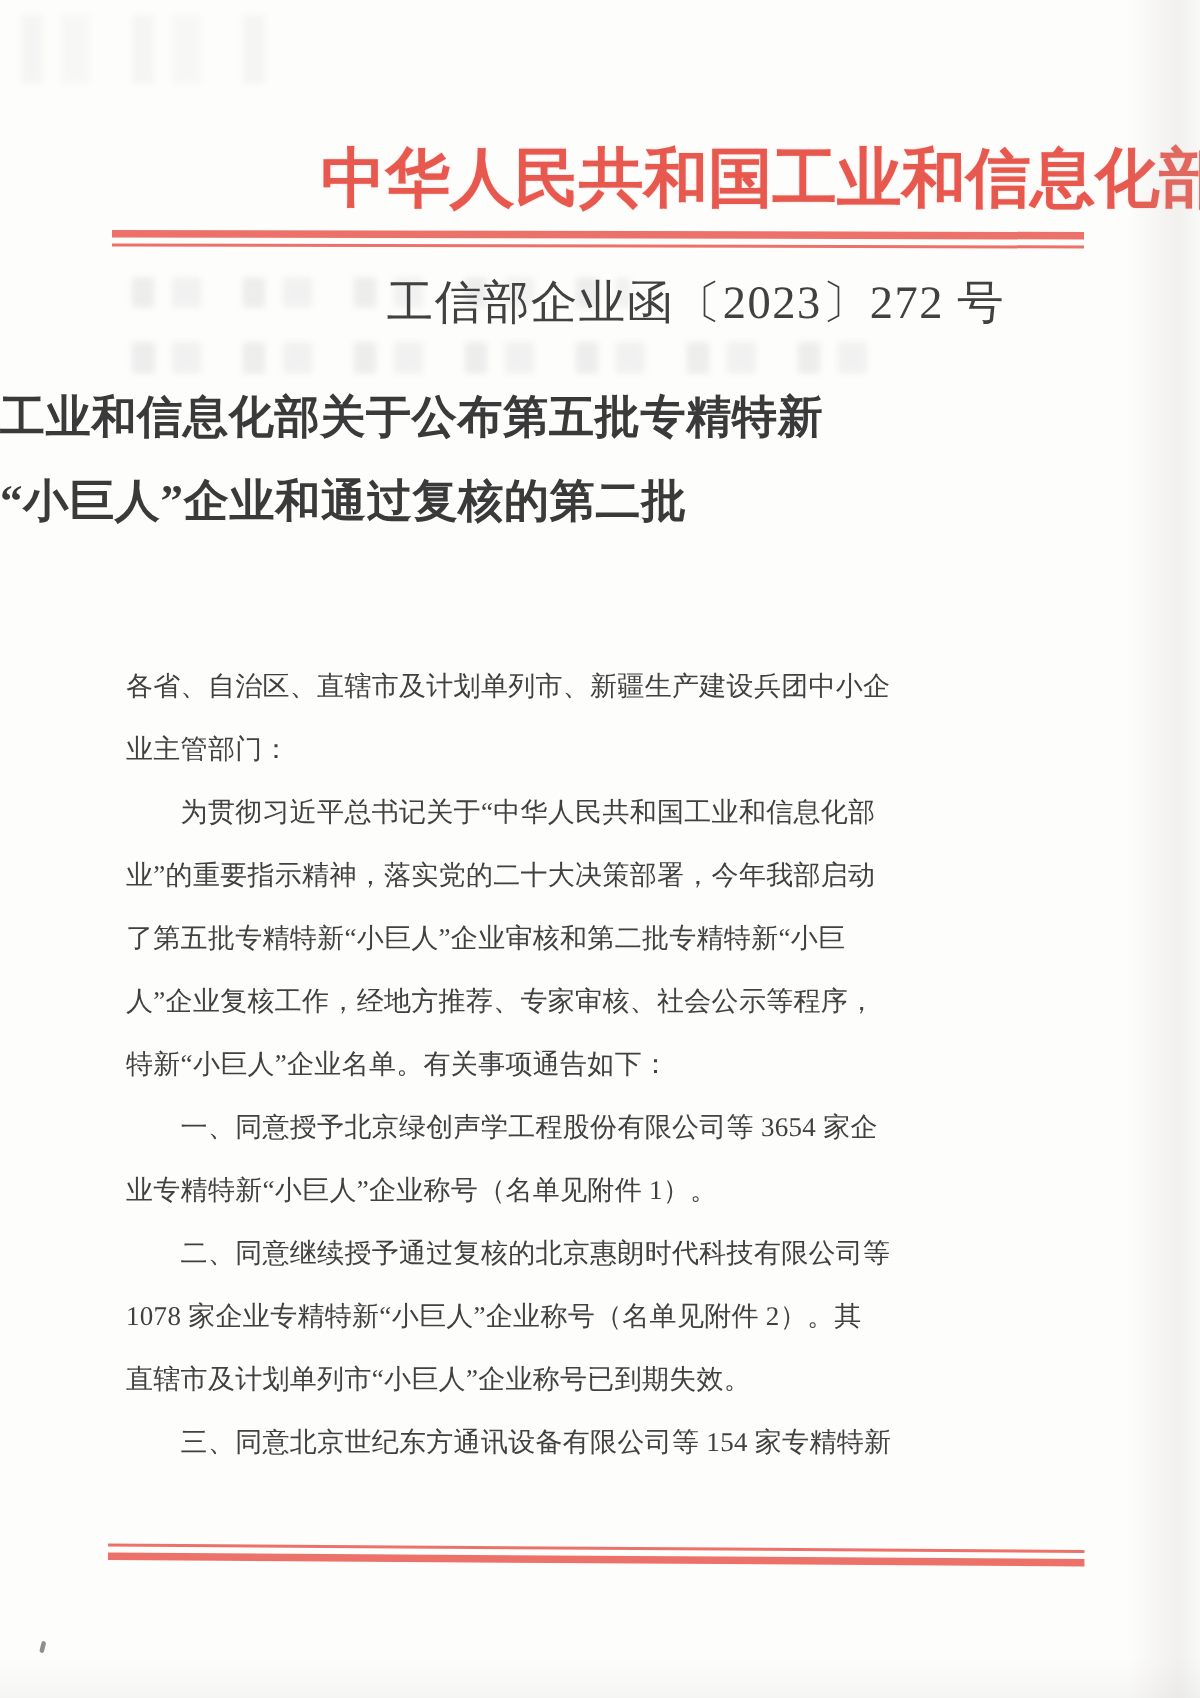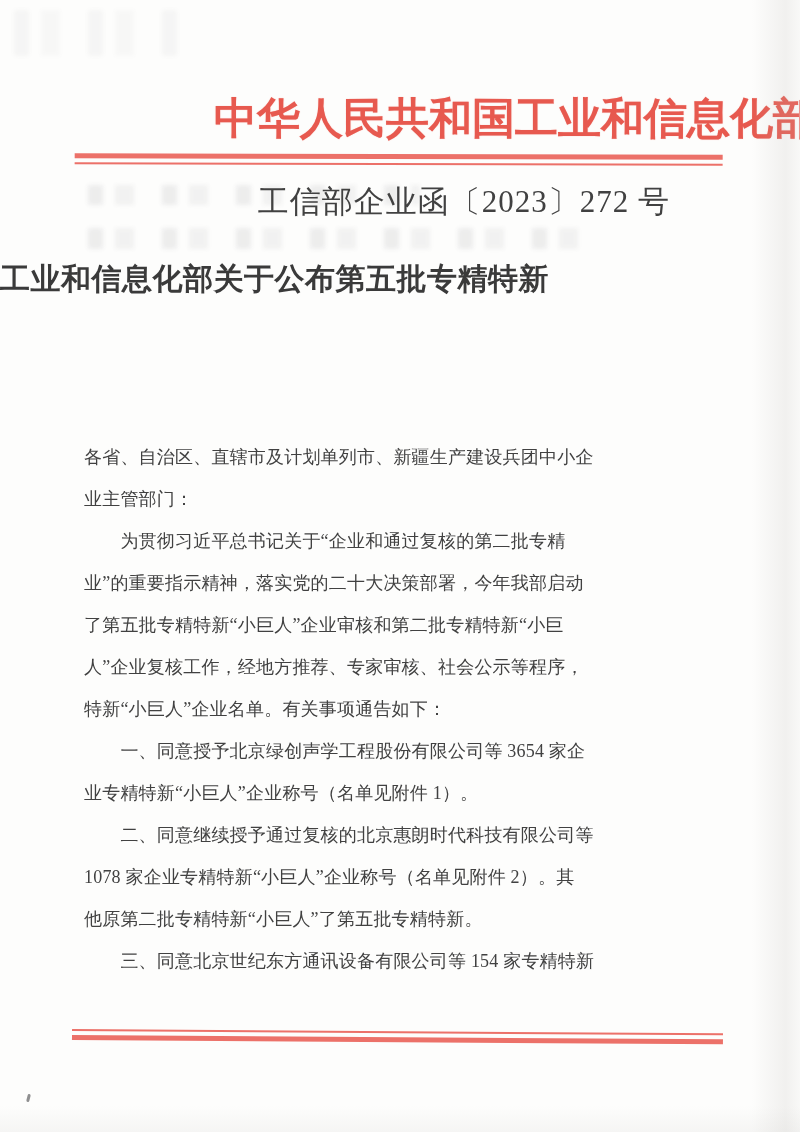--- a/index.html
+++ b/index.html
@@ -136,35 +136,36 @@
     <div class="rule rule-top-thick"></div>
     <div class="rule rule-top-thin"></div>
   </div>
 
   <div class="ghost ghost-row-1"></div>
   <div class="doc-number">工信部企业函〔2023〕272 号</div>
   <div class="ghost ghost-row-2"></div>
 
   <div class="notice-title">
     <div class="title-line">工业和信息化部关于公布第五批专精特新</div>
+    <div class="title-line">“小巨人”企业和通过复核的第二批</div>
   </div>
 
   <div class="body-text">
     <div class="body-line">各省、自治区、直辖市及计划单列市、新疆生产建设兵团中小企</div>
     <div class="body-line">业主管部门：</div>
-    <div class="body-line">　　为贯彻习近平总书记关于“企业和通过复核的第二批专精</div>
+    <div class="body-line">　　为贯彻习近平总书记关于“中华人民共和国工业和信息化部</div>
     <div class="body-line">业”的重要指示精神，落实党的二十大决策部署，今年我部启动</div>
     <div class="body-line">了第五批专精特新“小巨人”企业审核和第二批专精特新“小巨</div>
     <div class="body-line">人”企业复核工作，经地方推荐、专家审核、社会公示等程序，</div>
     <div class="body-line">特新“小巨人”企业名单。有关事项通告如下：</div>
     <div class="body-line">　　一、同意授予北京绿创声学工程股份有限公司等 3654 家企</div>
     <div class="body-line">业专精特新“小巨人”企业称号（名单见附件 1）。</div>
     <div class="body-line">　　二、同意继续授予通过复核的北京惠朗时代科技有限公司等</div>
     <div class="body-line">1078 家企业专精特新“小巨人”企业称号（名单见附件 2）。其</div>
-    <div class="body-line">他原第二批专精特新“小巨人”了第五批专精特新。</div>
+    <div class="body-line">直辖市及计划单列市“小巨人”企业称号已到期失效。</div>
     <div class="body-line">　　三、同意北京世纪东方通讯设备有限公司等 154 家专精特新</div>
   </div>
 
   <div class="rules-bottom">
     <div class="rule-bottom-thin"></div>
     <div class="rule-bottom-thick"></div>
   </div>
 
   <div class="speck"></div>
 

